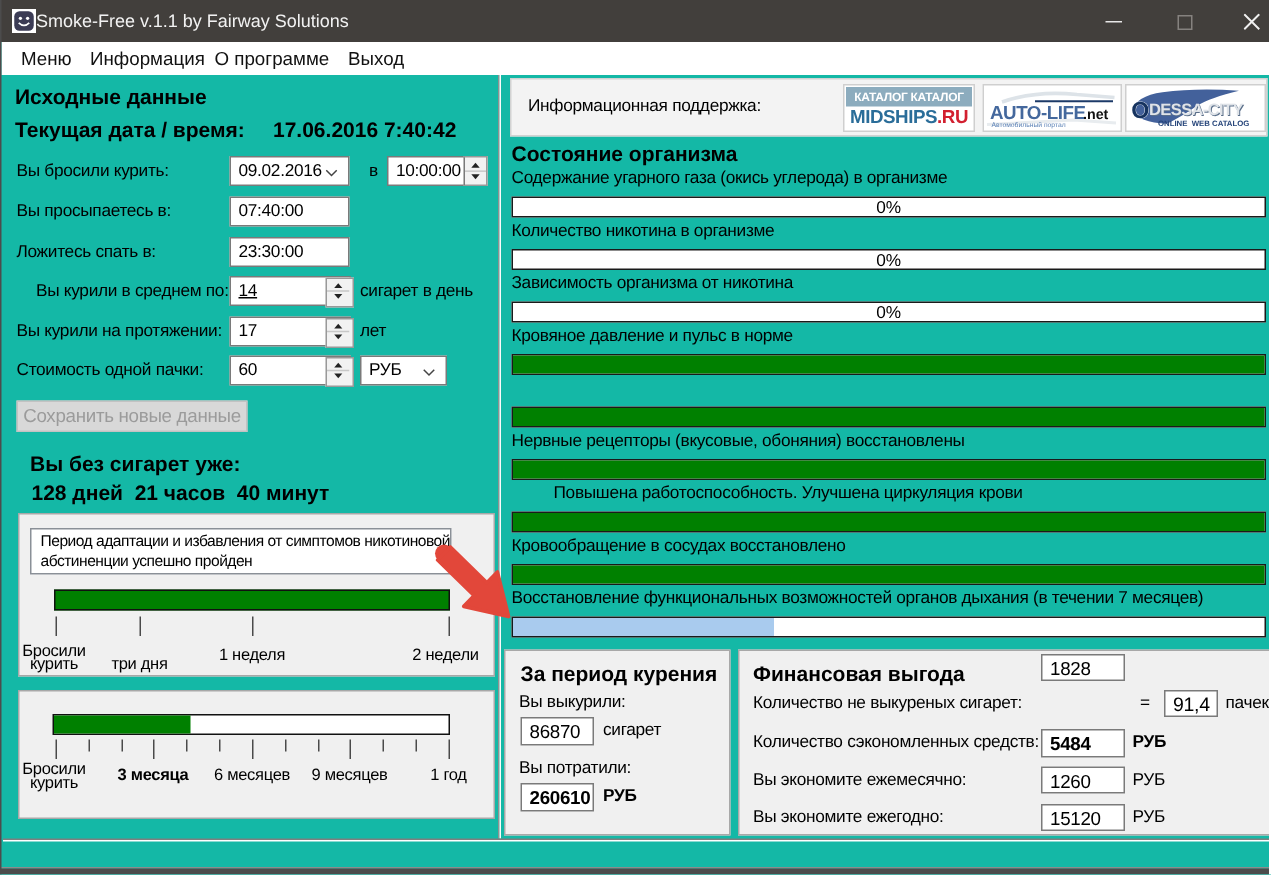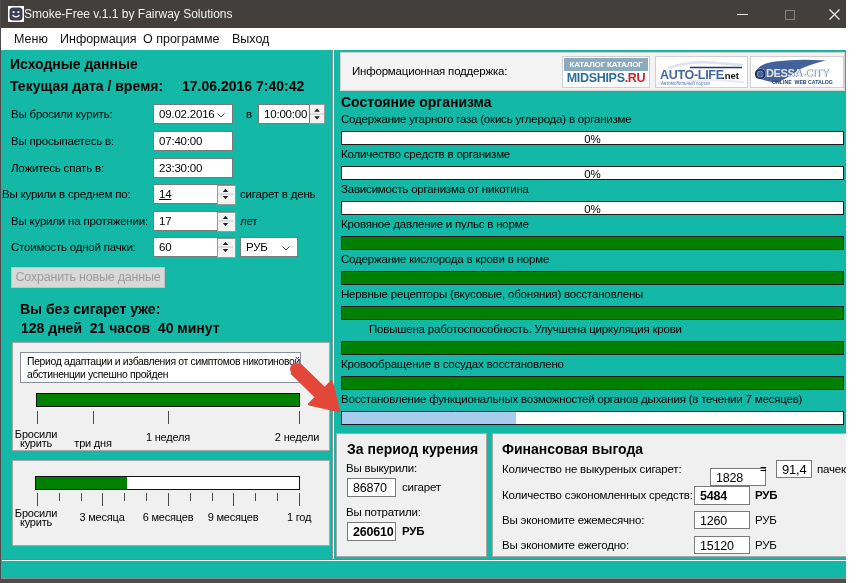--- a/index.html
+++ b/index.html
@@ -75,21 +75,21 @@
        <rect x="0" y="8.6" width="14" height="1" fill="#c8c8c8"></rect>
      </svg>
   </div>
 
   <div class="lbl" style="left:11px;top:135px;">Вы просыпаетесь в:</div>
   <div class="field" style="left:153px;top:131px;width:80px;">07:40:00</div>
 
   <div class="lbl" style="left:11px;top:162px;">Ложитесь спать в:</div>
   <div class="field" style="left:153px;top:158px;width:80px;">23:30:00</div>
 
-  <div class="lbl" style="left:2px;top:188px;">Вы курили в среднем по:</div>
+  <div class="lbl" style="left:24px;top:188px;">Вы курили в среднем по:</div>
   <div class="field" style="left:153px;top:184px;width:81px;text-decoration:underline;">14</div>
   <div class="abs spin" style="left:217px;top:185px;">
       <svg width="15" height="16">
         <path d="M7.5 2.8 L10.2 6 L4.8 6 Z" fill="#222"></path>
         <path d="M7.5 13.2 L10.2 10 L4.8 10 Z" fill="#222"></path>
         <rect x="0" y="7.5" width="15" height="1" fill="#c8c8c8"></rect>
       </svg>
     </div>
   <div class="lbl" style="left:240px;top:188px;">сигарет в день</div>
 
@@ -150,21 +150,21 @@
   <div class="tick" style="left:146px;top:493px;height:8px;"></div>
   <div class="tick" style="left:168px;top:493px;height:13px;"></div>
   <div class="tick" style="left:190px;top:493px;height:8px;"></div>
   <div class="tick" style="left:212px;top:493px;height:8px;"></div>
   <div class="tick" style="left:233px;top:493px;height:13px;"></div>
   <div class="tick" style="left:255px;top:493px;height:8px;"></div>
   <div class="tick" style="left:277px;top:493px;height:8px;"></div>
   <div class="tick" style="left:299px;top:493px;height:13px;"></div>
   <div class="tlbl" style="left:36px;top:507px;">Бросили</div>
   <div class="tlbl" style="left:36px;top:516px;">курить</div>
-  <div class="tlbl" style="left:102px;top:511px;">3 месяца</div>
+  <div class="tlbl" style="left:102px;top:511px;font-weight:bold;">3 месяца</div>
   <div class="tlbl" style="left:168px;top:511px;">6 месяцев</div>
   <div class="tlbl" style="left:233px;top:511px;">9 месяцев</div>
   <div class="tlbl" style="left:299px;top:511px;">1 год</div>
 
   <div class="abs" style="left:332px;top:50px;width:1px;height:509px;background:#909090;"></div>
   <div class="abs" style="left:333px;top:50px;width:1px;height:509px;background:#fbfbfb;"></div>
 
   <svg class="abs" style="left:285px;top:358px" width="58" height="58" viewBox="0 0 58 58">
     <circle cx="11" cy="11" r="6" fill="#e2473a"></circle>
     <path d="M6.8 15.3 L15.2 6.7 L39.6 30.5 L46.6 23.4 L54 53 L24.2 46.2 L31.2 39.1 Z" fill="#e2473a" stroke="#e2473a" stroke-width="2.5" stroke-linejoin="round"></path>
@@ -198,33 +198,32 @@
       <text x="21" y="27" font-family="Liberation Sans" font-size="5.2" font-weight="bold" fill="#26457a">ONLINE&nbsp;&nbsp;WEB&nbsp;CATALOG</text>
     </svg>
   </div>
 
   <div class="abs b" style="left:341px;top:94px;font-size:14px;">Состояние организма</div>
 
   <div class="plbl" style="top:113px;text-align:center;">Содержание угарного газа (окись углерода) в организме</div>
   <div class="pbar" style="top:131px;">
       <div class="pct" style="top:1px">0%</div>
     </div>
-  <div class="plbl" style="top:148px;">Количество средств в организме</div>
+  <div class="plbl" style="top:148px;">Количество никотина в организме</div>
   <div class="pbar" style="top:166px;">
       <div class="pct" style="top:1px">0%</div>
     </div>
   <div class="plbl" style="top:183px;">Зависимость организма от никотина</div>
   <div class="pbar" style="top:201px;">
       <div class="pct" style="top:1px">0%</div>
     </div>
   <div class="plbl" style="top:218px;">Кровяное давление и пульс в норме</div>
   <div class="pbar" style="top:236px;">
       <div class="fill" style="width:501px"></div>
     </div>
-  <div class="plbl" style="top:253px;">Содержание кислорода в крови в норме</div>
   <div class="pbar" style="top:271px;">
       <div class="fill" style="width:501px"></div>
     </div>
   <div class="plbl" style="top:288px;">Нервные рецепторы (вкусовые, обоняния) восстановлены</div>
   <div class="pbar" style="top:306px;">
       <div class="fill" style="width:501px"></div>
     </div>
   <div class="plbl" style="top:323px;padding-left:28px;">Повышена работоспособность. Улучшена циркуляция крови</div>
   <div class="pbar" style="top:341px;">
       <div class="fill" style="width:501px"></div>
@@ -243,21 +242,21 @@
   <div class="lbl" style="left:346px;top:462px;">Вы выкурили:</div>
   <div class="field" style="left:347px;top:478px;width:49px;height:19px;font-size:12.5px;">86870</div>
   <div class="lbl" style="left:402px;top:481px;">сигарет</div>
   <div class="lbl" style="left:346px;top:506px;">Вы потратили:</div>
   <div class="field b" style="left:347px;top:522px;width:49px;height:19px;font-size:12.5px;">260610</div>
   <div class="lbl b" style="left:402px;top:525px;">РУБ</div>
 
   <div class="gbox" style="left:492px;top:433px;width:356px;height:124px;"></div>
   <div class="abs b" style="left:502px;top:441px;font-size:14px;">Финансовая выгода</div>
   <div class="lbl" style="left:502px;top:463px;">Количество не выкуреных сигарет:</div>
-  <div class="field" style="left:694px;top:468px;width:56px;height:18px;font-size:12.5px;margin-left:16px;">1828</div>
+  <div class="field" style="left:694px;top:436px;width:56px;height:18px;font-size:12.5px;">1828</div>
   <div class="lbl" style="left:760px;top:463px;">=</div>
   <div class="field" style="left:776px;top:460px;width:36px;height:18px;font-size:13px;">91,4</div>
   <div class="lbl" style="left:817px;top:463px;">пачек</div>
   <div class="lbl" style="left:502px;top:489px;">Количество сэкономленных средств:</div>
   <div class="field b" style="left:694px;top:486px;width:56px;height:19px;font-size:12.5px;">5484</div>
   <div class="lbl b" style="left:755px;top:489px;">РУБ</div>
   <div class="lbl" style="left:502px;top:514px;">Вы экономите ежемесячно:</div>
   <div class="field" style="left:694px;top:511px;width:56px;height:18px;font-size:12.5px;">1260</div>
   <div class="lbl" style="left:755px;top:514px;">РУБ</div>
   <div class="lbl" style="left:502px;top:539px;">Вы экономите ежегодно:</div>

